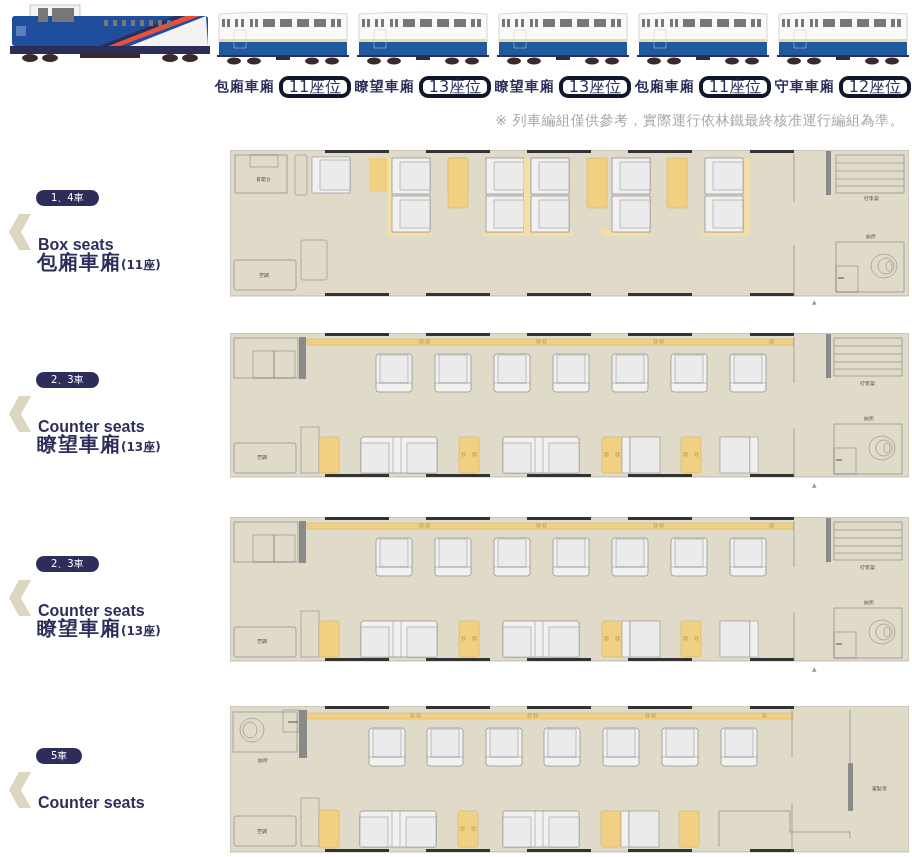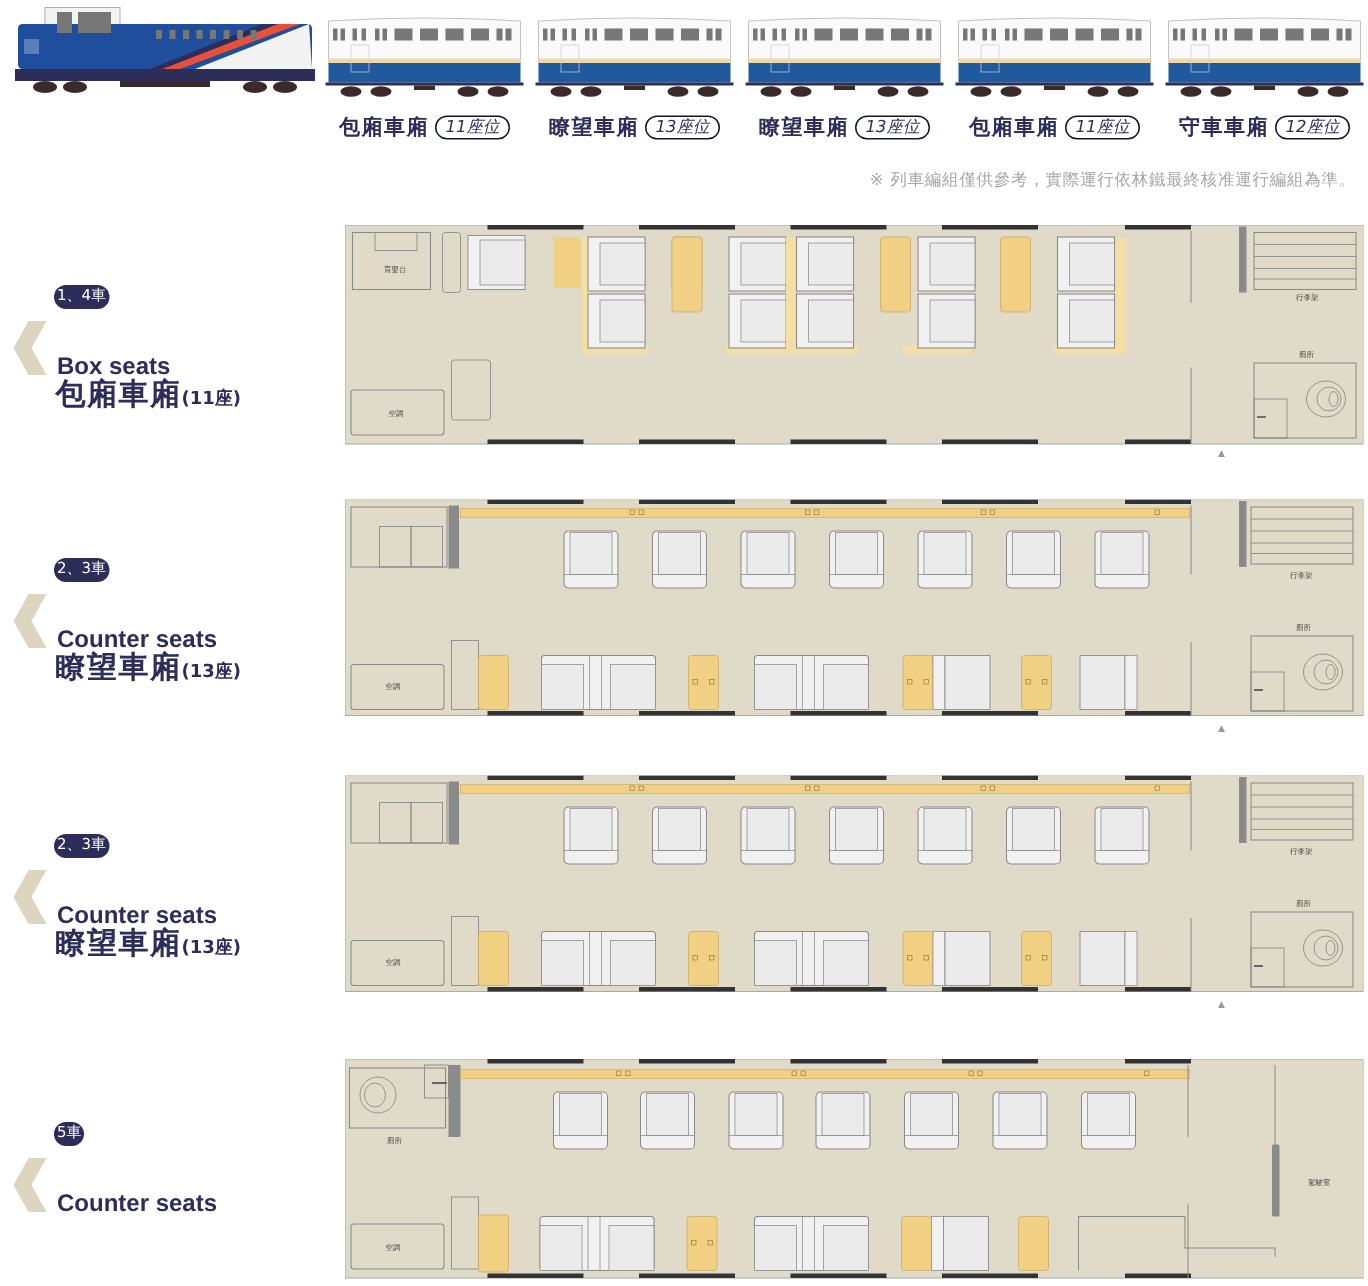--- a/index.html
+++ b/index.html
@@ -5,26 +5,26 @@
   * { box-sizing: border-box; margin: 0; padding: 0; }
   html, body { width: 912px; height: 857px; background: #ffffff; overflow: hidden; }
   body { position: relative; font-family: "DejaVu Sans", "Liberation Sans", sans-serif; color: #2d2d5a; }
 
   
   .train-top { position: absolute; left: 0; top: 0; width: 912px; height: 100px; }
   .loco { position: absolute; left: 10px; top: 2px; width: 200px; height: 62px; }
   .car-top { position: absolute; top: 10px; width: 134px; height: 56px; }
   .car-label { position: absolute; top: 76px; width: 140px; display: flex; align-items: center; justify-content: center; gap: 4px; }
   .car-label .name { font-weight: bold; font-size: 14px; color: #2d2d5a; letter-spacing: 1px; }
-  .car-label .seats { font-size: 11px; color: #2d2d5a; border: 1px solid #0f172a; border-radius: 9px; padding: 1px 6px; line-height: 12px; font-style: italic; }
-  .footnote { position: absolute; right: 8px; top: 112px; font-size: 11px; color: #a6a6a6; letter-spacing: 0.5px; text-align: center; }
+  .car-label .seats { font-size: 16px; color: #2d2d5a; border: 4px solid #0f172a; border-radius: 9px; padding: 1px 6px; line-height: 12px; }
+  .footnote { position: absolute; right: 8px; top: 112px; font-size: 14px; color: #a6a6a6; letter-spacing: 0.5px; text-align: center; }
 
   
   .sec-head { position: absolute; left: 0; width: 225px; height: 80px; }
-  .sec-head .badge { position: absolute; left: 36px; top: 0; background: #2d2d5a; color: #fff; font-size: 10px; border-radius: 8px; padding: 2px 2px; line-height: 12px; }
+  .sec-head .badge { position: absolute; left: 36px; top: 0; background: #2d2d5a; color: #fff; font-size: 10px; border-radius: 8px; padding: 2px 15px; line-height: 12px; }
   .sec-head .chev { position: absolute; left: 8px; top: 24px; width: 24px; height: 36px; }
   .sec-head .title { position: absolute; left: 37px; top: 12px; white-space: nowrap; margin-top: 47px; }
   .sec-head .title .big { font-size: 20px; font-weight: bold; color: #2d2d5a; letter-spacing: 1px; }
   .sec-head .title .cnt { font-size: 12px; font-weight: bold; color: #2d2d5a; }
   .sec-head .sub { position: absolute; left: 38px; top: 46px; font-size: 16px; font-weight: bold; color: #2d2d5a; font-family: "Liberation Sans", sans-serif; }
 
   
   .plan { position: absolute; left: 230px; width: 679px; }
   .plan svg { display: block; }
   .lbl { font-size: 5px; fill: #444; }

